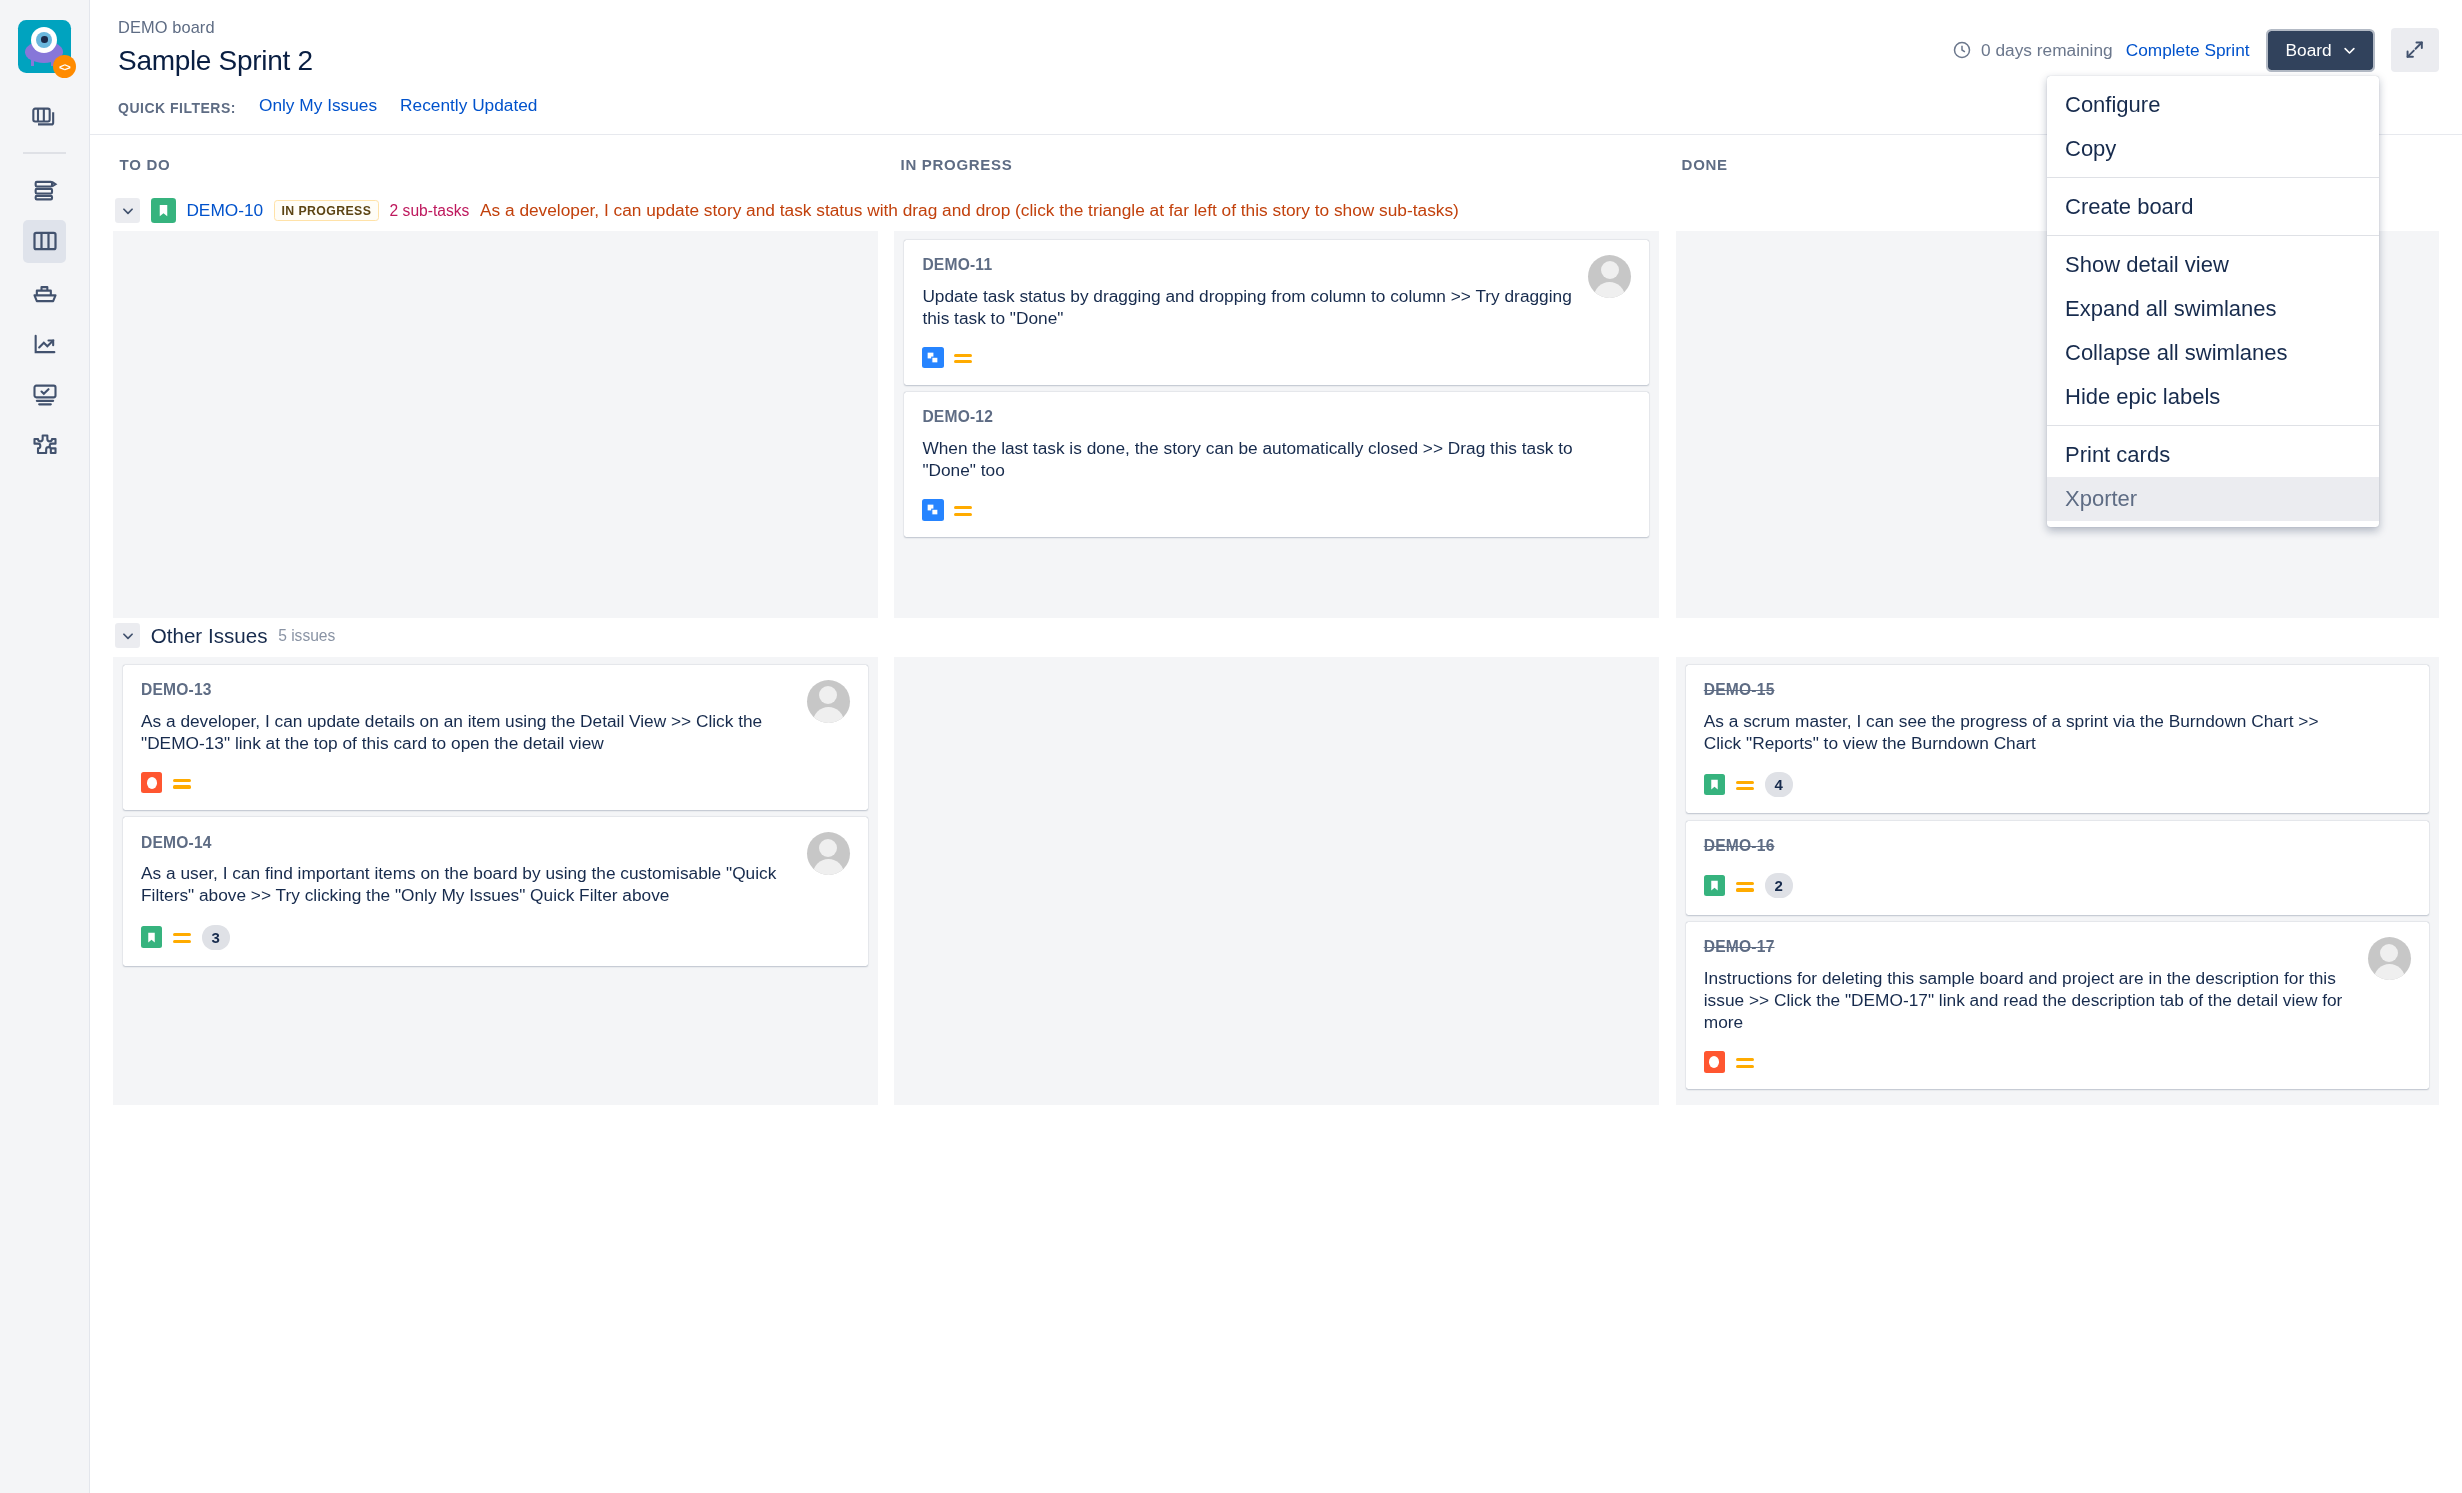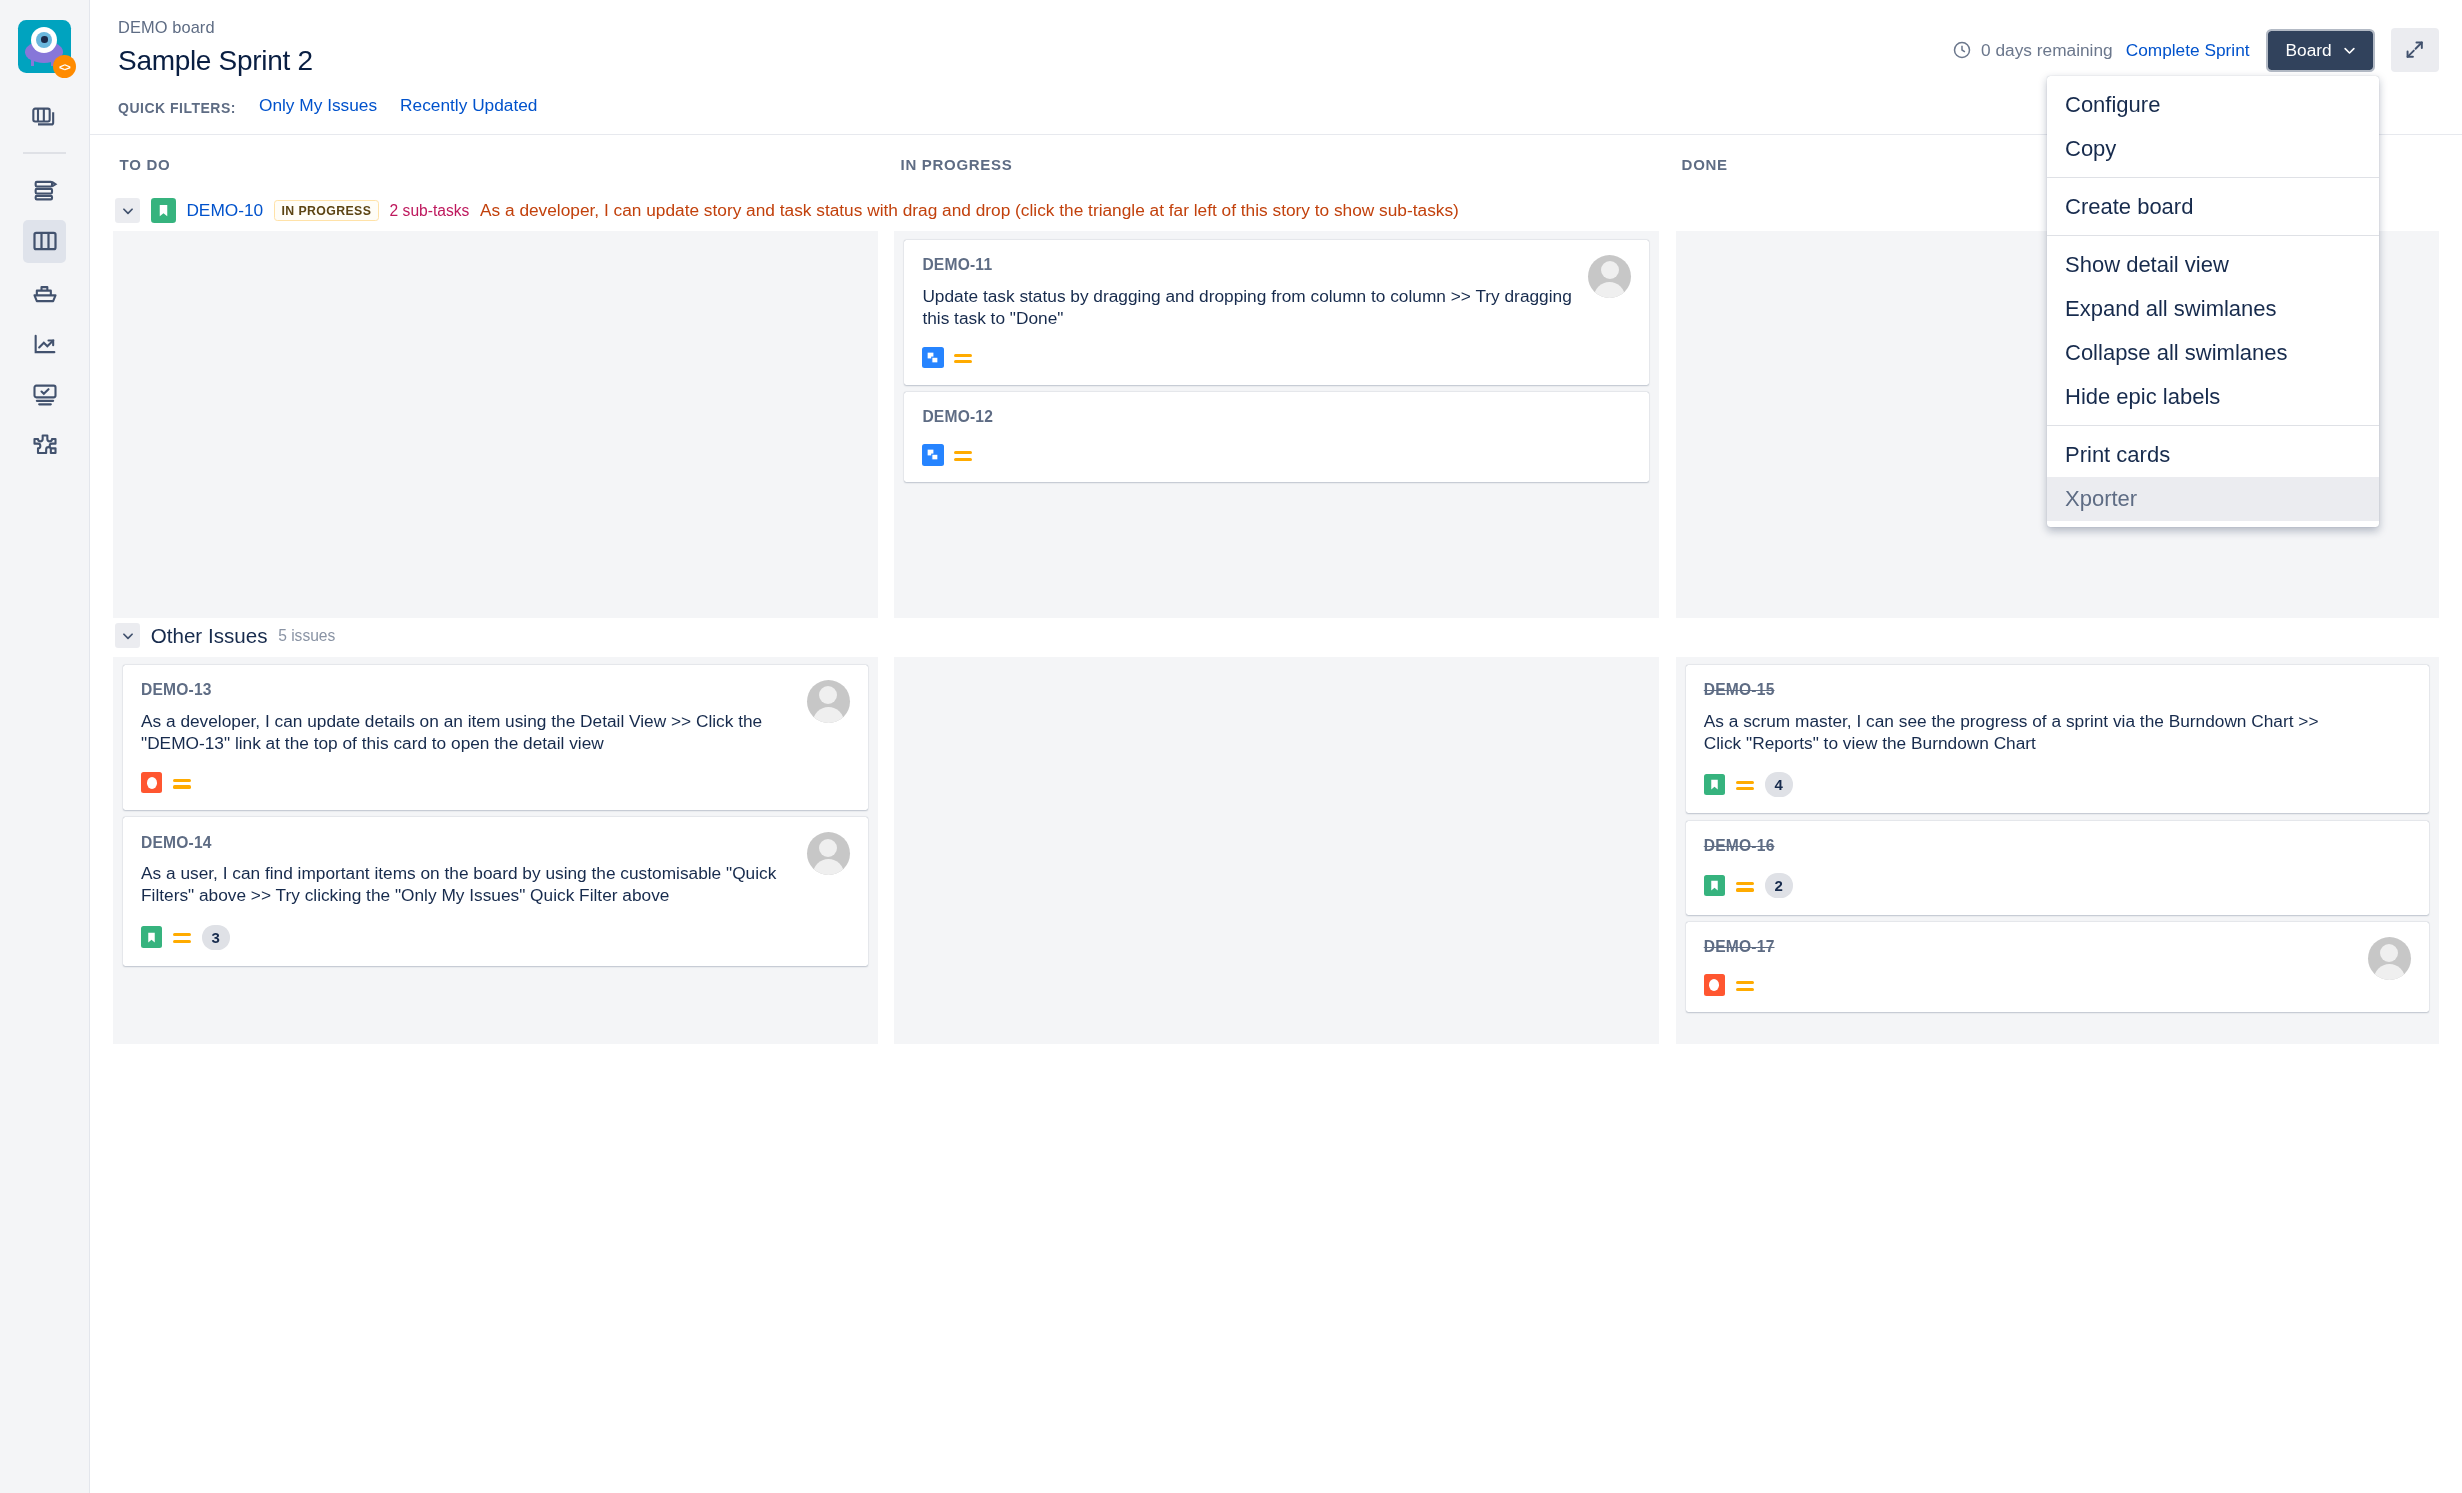--- a/index.html
+++ b/index.html
@@ -344,20 +344,21 @@
                   <span></span>
                 </span>
               </div>
               <div class="avatar">
                 <div class="head"></div>
                 <div class="body"></div>
               </div>
             </div>
             <div class="card">
               <div class="card-key">DEMO-12</div>
+              <div class="card-summary">When the last task is done, the story can be automatically closed &gt;&gt; Drag this task to "Done" too</div>
               <div class="card-footer">
                 <span class="it-icon it-subtask">
                   <svg width="14" height="14" viewBox="0 0 17 17">
                     <rect x="2" y="2" width="7" height="7" fill="#fff"></rect>
                     <rect x="7" y="7.5" width="7.5" height="7" fill="#fff" stroke="#2684ff" stroke-width="1.4"></rect>
                   </svg>
                 </span>
                 <span class="prio">
                   <span></span>
                   <span></span>
@@ -444,20 +445,21 @@
                 </span>
                 <span class="prio">
                   <span></span>
                   <span></span>
                 </span>
                 <span class="estimate">2</span>
               </div>
             </div>
             <div class="card">
               <div class="card-key done">DEMO-17</div>
+              <div class="card-summary">Instructions for deleting this sample board and project are in the description for this issue &gt;&gt; Click the "DEMO-17" link and read the description tab of the detail view for more</div>
               <div class="card-footer">
                 <span class="it-icon it-bug">
                   <span class="dot"></span>
                 </span>
                 <span class="prio">
                   <span></span>
                   <span></span>
                 </span>
               </div>
               <div class="avatar">

